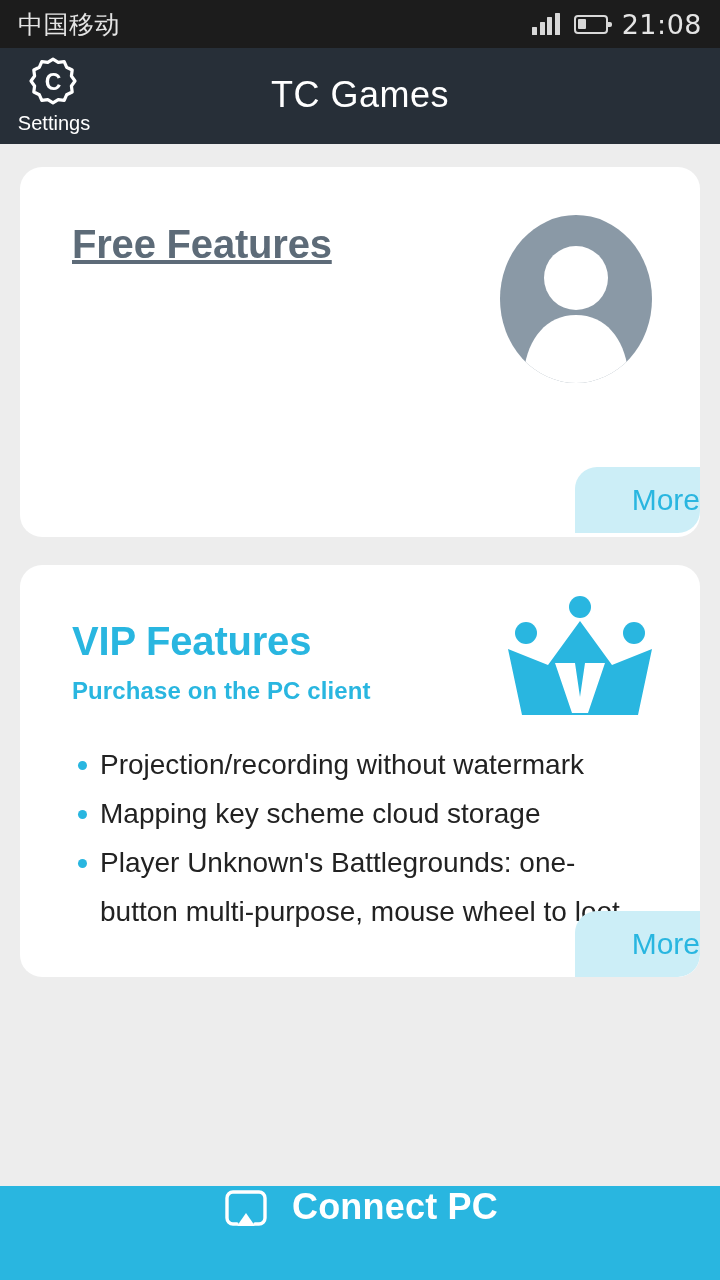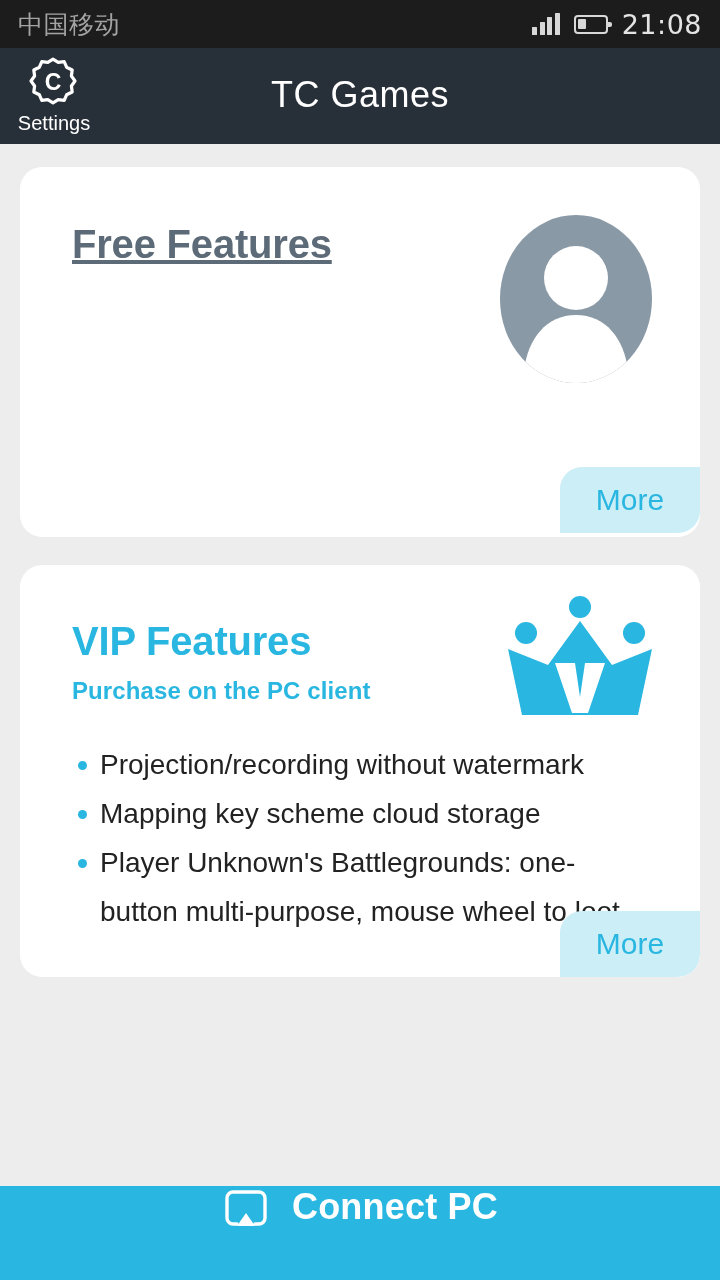--- a/index.html
+++ b/index.html
@@ -29,21 +29,21 @@
     width: 720px;
     height: 48px;
     background: #1c1c1c;
     display: flex;
     align-items: center;
     justify-content: space-between;
     padding: 0 18px;
     box-sizing: border-box;
   }
   .carrier {
-    color: #a3a3a3;
+    color: #e5e5e5;
     font-size: 25px;
     letter-spacing: 0.5px;
     font-family: Liberation Serif, serif;
   }
   .status-right {
     display: flex;
     align-items: center;
     gap: 14px;
   }
   .signal-icon {
@@ -211,27 +211,27 @@
     right: 40px;
     top: 28px;
     width: 160px;
     height: 130px;
   }
 
   
   .more-btn {
     position: absolute;
     right: 0;
-    width: 140px;
+    width: 125px;
     height: 66px;
     background: #cceef7;
     border-radius: 22px 0 22px 0;
     display: flex;
     align-items: center;
-    justify-content: center;
+    justify-content: flex-end;
     cursor: pointer;
   }
   #free-more { bottom: 4px; }
   #vip-more  { bottom: 0px; }
   .more-btn span {
     color: #29b6e0;
     font-size: 30px;
   }
 
   

